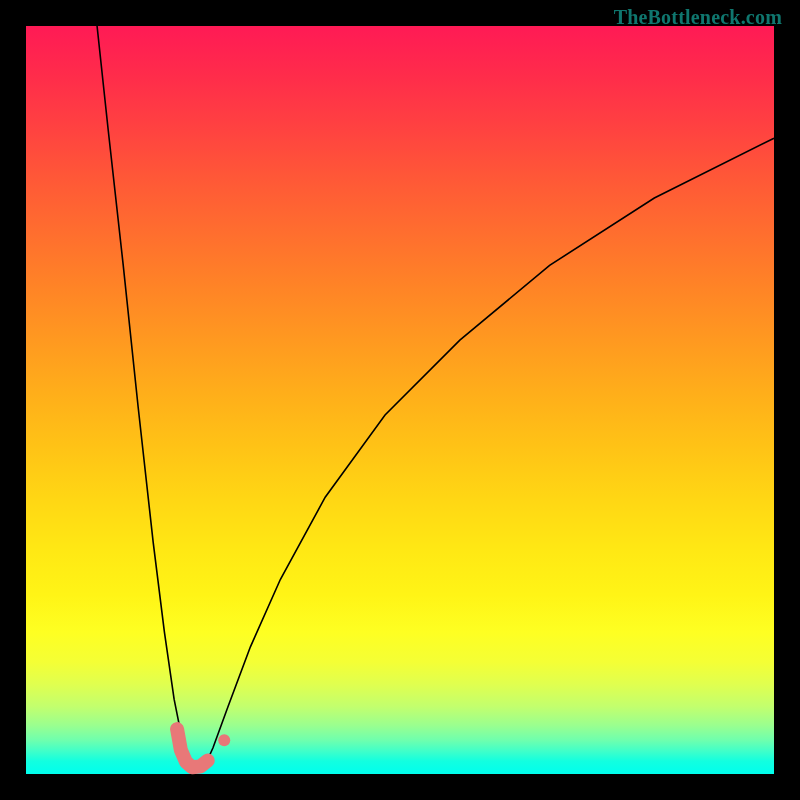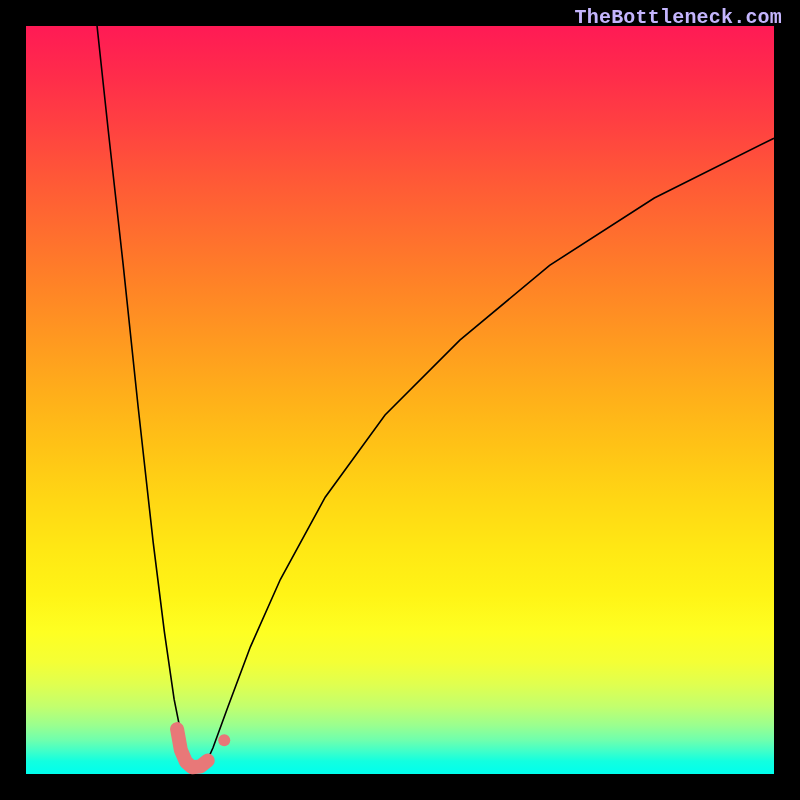--- a/index.html
+++ b/index.html
@@ -37,24 +37,24 @@
       #6effae 95.5%,
       #3effca 97%,
       #12ffe0 98.3%,
       #00ffee 100%
     );
   }
   .watermark {
     position: absolute;
     top: 6px;
     right: 18px;
-    font-family: Liberation Mono, monospace;
+    font-family: Liberation Serif, serif;
     font-size: 20px;
     font-weight: 600;
-    color: #c4b5fd;
+    color: #0f766e;
     letter-spacing: 0.2px;
     user-select: none;
   }
   svg.curves {
     position: absolute;
     left: 0;
     top: 0;
     width: 748px;
     height: 748px;
     overflow: visible;

